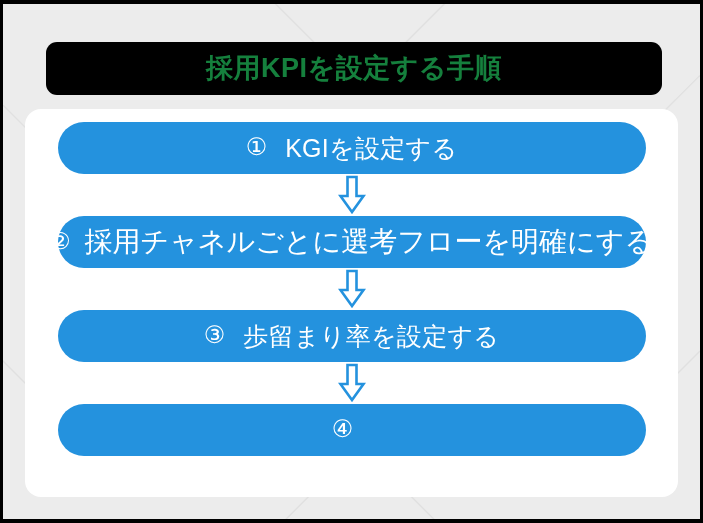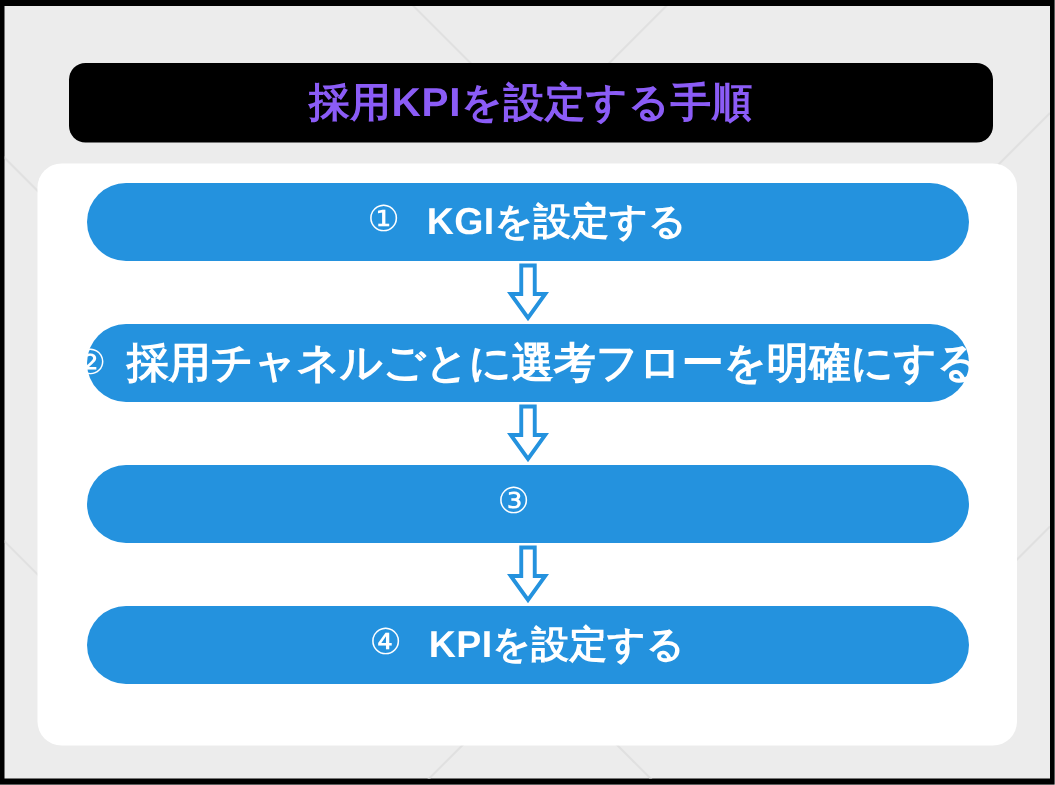--- a/index.html
+++ b/index.html
@@ -22,21 +22,21 @@
     opacity:1;
   }
   #watermark line{stroke:#e0e0e0;stroke-width:1.4;}
 
   #title-bar{
     position:absolute;left:43px;top:38px;width:616px;height:53px;
     background:#000;border-radius:11px;
     display:flex;align-items:center;justify-content:center;
   }
   #title-text{
-    color:#8b5cf6;font-size:27px;font-weight:bold;letter-spacing:.5px;
+    color:#15803d;font-size:27px;font-weight:bold;letter-spacing:.5px;
     line-height:1;white-space:nowrap;
   }
 
   #panel{
     position:absolute;left:22px;top:105px;width:653px;height:388px;
     background:#fff;border-radius:16px;
   }
 
   #steps{
     position:absolute;left:0;top:0;right:0;bottom:0;
@@ -54,21 +54,21 @@
     white-space:nowrap;
   }
   .step-pill.w-narrow{width:588px;}
   .step-pill.w-wide{width:588px;}
 
   .step-num{
     font-size:24px;font-weight:500;line-height:1;
     margin-right:18px;position:relative;top:-1px;
   }
   .step-label{
-    font-size:25px;font-weight:bold;line-height:1;letter-spacing:.3px;
+    font-size:25px;font-weight:normal;line-height:1;letter-spacing:.3px;
   }
   .step-pill.w-wide .step-num{margin-right:14px;font-size:23px;}
   .step-pill.w-wide .step-label{font-size:28px;letter-spacing:0;}
 
   .arrow{
     height:42px;width:40px;
     display:flex;align-items:center;justify-content:center;
   }
   .arrow svg{display:block;}
 </style>
@@ -112,29 +112,29 @@
       </div>
 
       <div class="arrow">
         <svg width="28" height="40" viewBox="0 0 28 40">
           <path d="M9.5 2 H18.5 V21 H25.5 L14 37 L2.5 21 H9.5 Z" fill="#ffffff" stroke="#2492de" stroke-width="2.6" stroke-linejoin="miter"></path>
         </svg>
       </div>
 
       <div class="step-pill w-narrow">
         <span class="step-num">③</span>
+        <span class="step-label">歩留まり率を設定する</span>
       </div>
 
       <div class="arrow">
         <svg width="28" height="40" viewBox="0 0 28 40">
           <path d="M9.5 2 H18.5 V21 H25.5 L14 37 L2.5 21 H9.5 Z" fill="#ffffff" stroke="#2492de" stroke-width="2.6" stroke-linejoin="miter"></path>
         </svg>
       </div>
 
       <div class="step-pill w-narrow">
         <span class="step-num">④</span>
-        <span class="step-label">KPIを設定する</span>
       </div>
 
     </div>
   </div>
 
 </div>
 
 </body></html>

